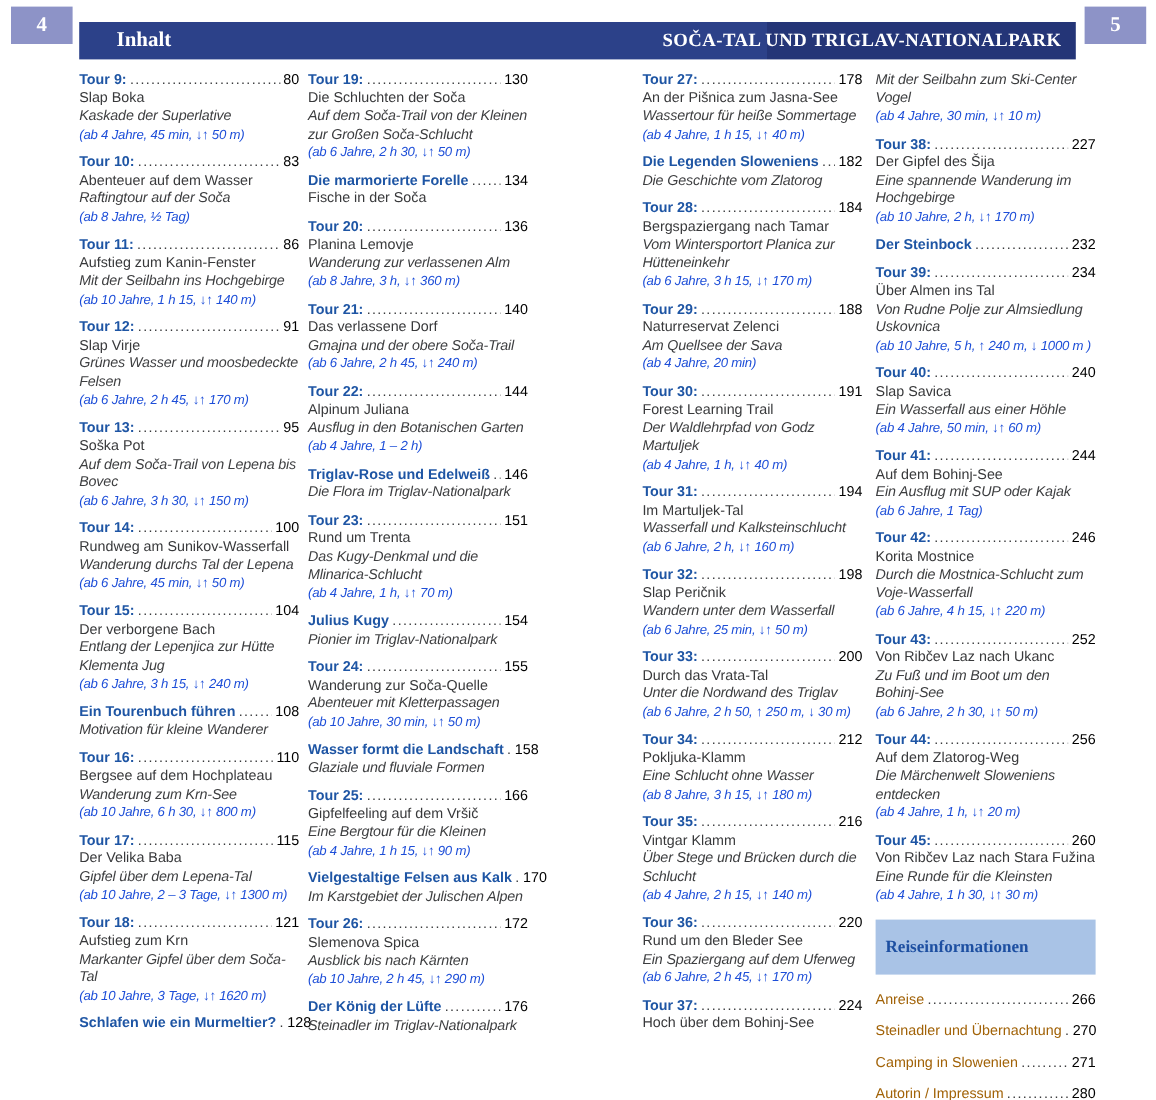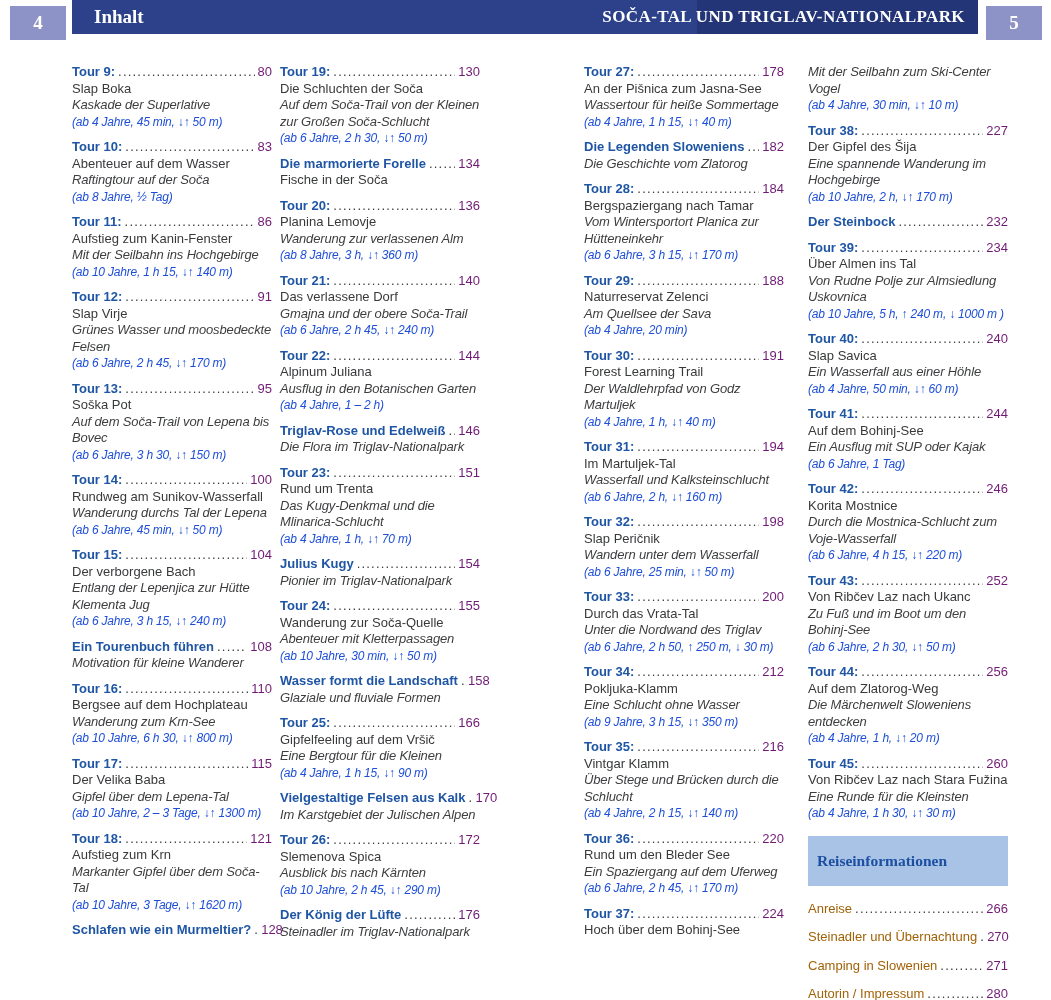--- a/index.html
+++ b/index.html
@@ -12,47 +12,47 @@
   
   .pnum{
     position:absolute;top:6px;height:34px;width:56px;
     background:#8d93c7;color:#fff;
     font-family:"Liberation Serif",serif;font-weight:bold;font-size:19px;
     display:flex;align-items:center;justify-content:center;
   }
   .pnum.left{left:10px;}
   .pnum.right{left:986px;}
   .bar{
-    position:absolute;top:0;left:72px;width:906px;height:34px;
+    position:absolute;top:20px;left:72px;width:906px;height:34px;
     background:linear-gradient(to right,#2c4189 0 69%,#243577 69% 100%);
     color:#fff;display:flex;align-items:center;justify-content:space-between;
-    padding:0 13px 0 22px;box-sizing:border-box;
+    padding:0 13px 0 34px;box-sizing:border-box;
     font-family:"Liberation Serif",serif;font-weight:bold;
   }
   .bar-left{font-size:19px;}
   .bar-right{font-size:17px;letter-spacing:.4px;}
   
   .columns{
     position:absolute;top:64px;left:72px;display:flex;align-items:flex-start;
   }
   .col{width:200px;flex:0 0 200px;}
   .col:nth-child(1){margin-right:8px;}
   .col:nth-child(2){margin-right:104px;}
-  .col:nth-child(3){margin-right:24px;}
+  .col:nth-child(3){margin-right:12px;}
   
   .entry{margin-bottom:9px;font-size:13px;line-height:16.5px;}
   .headline{display:flex;align-items:baseline;}
   .h-label{color:#1e55a4;font-weight:bold;white-space:nowrap;}
   .plain .h-label{color:#a16207;font-weight:normal;}
   .dots{
     flex:1 1 auto;overflow:hidden;white-space:nowrap;
     margin:0 3px;color:#38393b;letter-spacing:1.2px;font-weight:normal;min-width:4px;
   }
   .dots::after{content:"......................................................";}
-  .pg{white-space:nowrap;color:#701a75;font-weight:normal;}
+  .pg{white-space:nowrap;color:#000000;font-weight:normal;}
   .title{color:#38393b;}
   .sub{font-style:italic;color:#3d3e40;letter-spacing:-.15px;}
   .info{font-style:italic;color:#1d4ed8;font-size:12px;letter-spacing:-.2px;}
   .plain{margin-bottom:12px;}
   .secbox{
     background:#a9c3e6;color:#1d4fa1;
     font-family:"Liberation Serif",serif;font-weight:bold;font-size:15.5px;
     padding:16px 9px;margin:14px 0 15px;
   }
 </style>
@@ -396,21 +396,21 @@
         <div class="info">(ab 6 Jahre, 2 h 50, ↑ 250 m, ↓ 30 m)</div>
       </div>
       <div class="entry">
         <div class="headline">
           <span class="h-label">Tour 34:</span>
           <span class="dots"></span>
           <span class="pg">212</span>
         </div>
         <div class="title">Pokljuka-Klamm</div>
         <div class="sub">Eine Schlucht ohne Wasser</div>
-        <div class="info">(ab 9 Jahre, 3 h 15, ↓↑ 350 m)</div>
+        <div class="info">(ab 8 Jahre, 3 h 15, ↓↑ 180 m)</div>
       </div>
       <div class="entry">
         <div class="headline">
           <span class="h-label">Tour 35:</span>
           <span class="dots"></span>
           <span class="pg">216</span>
         </div>
         <div class="title">Vintgar Klamm</div>
         <div class="sub">Über Stege und Brücken durch die Schlucht</div>
         <div class="info">(ab 4 Jahre, 2 h 15, ↓↑ 140 m)</div>

